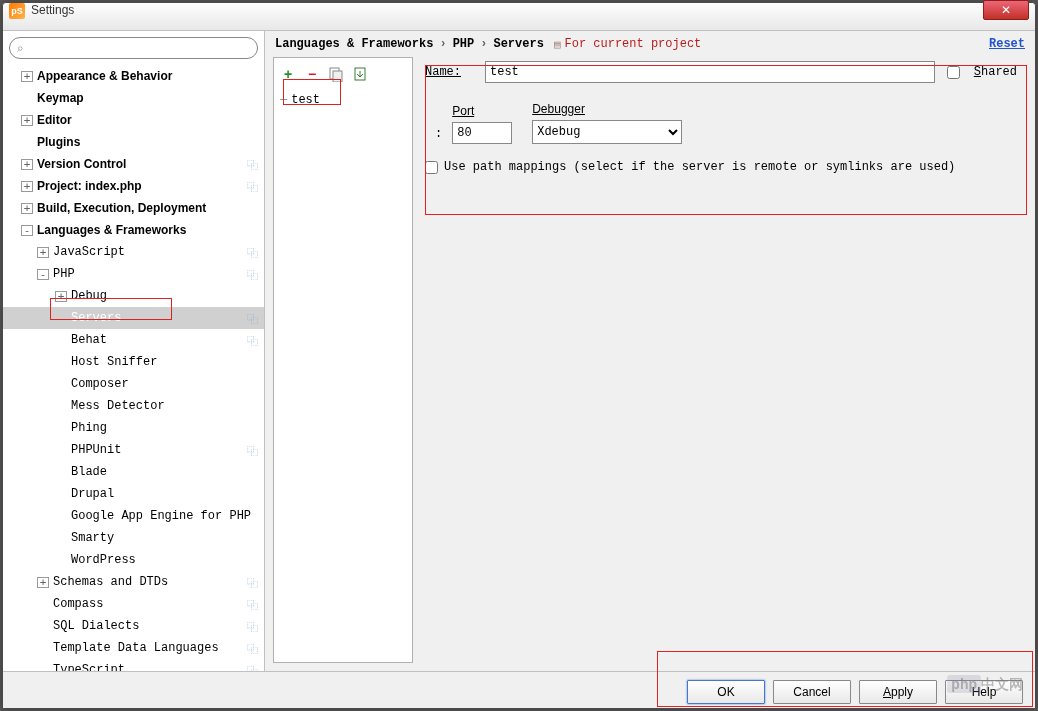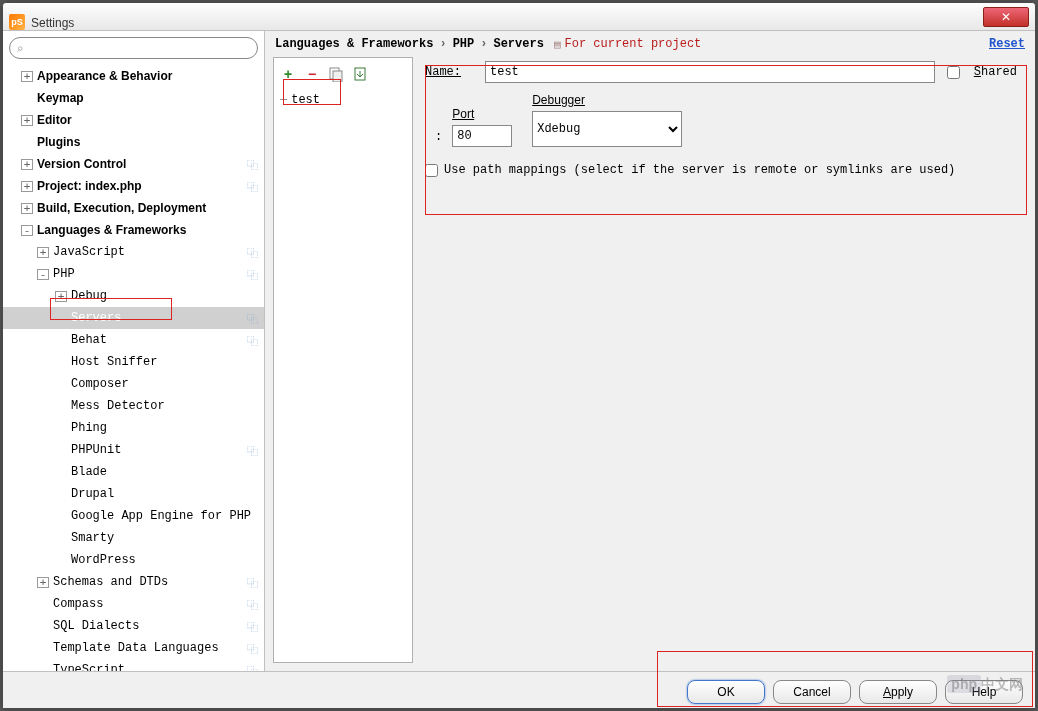--- a/index.html
+++ b/index.html
@@ -1,18 +1,18 @@
 <!DOCTYPE html>
 <html><head>
 <meta charset="utf-8">
 <style>
 * { box-sizing: border-box; margin: 0; padding: 0; }
 body { font-family: "Segoe UI", Tahoma, sans-serif; font-size: 12px; background: #5a5a5a; width: 1038px; height: 711px; overflow: hidden; }
 .window { background: #f0f0f0; border: 1px solid #4a4a4a; width: 1034px; height: 707px; margin: 2px; border-radius: 4px 4px 0 0; position: relative; box-shadow: 0 0 8px rgba(0,0,0,.4); }
-.titlebar { height: 28px; background: linear-gradient(#fdfdfd,#e8e8e8); border-bottom: 1px solid #c0c0c0; display: flex; align-items: flex-end; padding: 0 6px; border-radius: 4px 4px 0 0; }
+.titlebar { height: 28px; background: linear-gradient(#fdfdfd,#e8e8e8); border-bottom: 1px solid #c0c0c0; display: flex; align-items: flex-start; padding: 0 6px; border-radius: 4px 4px 0 0; }
 .titlebar .icon { width: 16px; height: 16px; background: linear-gradient(135deg,#ff7a00,#ffb347); border-radius: 2px; margin-right: 6px; display:flex;align-items:center;justify-content:center;color:#fff;font-size:9px;font-weight:bold;}
 .titlebar .title { font-size: 12px; color: #333; }
 .close-btn { margin-left: auto; width: 46px; height: 20px; background: linear-gradient(#e67,#c23128); border: 1px solid #8a1f1a; border-radius: 2px; color: #fff; display:flex;align-items:center;justify-content:center; font-size:12px; position:relative; top:-3px;}
 .content { display: flex; height: 640px; }
 .sidebar { width: 262px; background: #fff; border-right: 1px solid #c0c0c0; display:flex; flex-direction:column;}
 .search-wrap { padding: 6px; }
 .search { width: 100%; height: 22px; border: 1px solid #b0b0b0; border-radius: 11px; padding: 0 8px 0 24px; background: #fff; font-size:12px; }
 .search-ico { position:absolute; margin-left:8px; margin-top:4px; color:#999; font-size:12px;}
 .tree { overflow-y:auto; flex:1; font-family: Verdana, sans-serif; font-size:12px; user-select:none;}
 .tree-row { display:flex; align-items:center; height:22px; padding-left:6px; cursor:pointer; position:relative;}
@@ -33,38 +33,38 @@
 .main-body{flex:1; display:flex; padding:0 8px 8px 8px; gap:2px;}
 .list-panel{width:140px; background:#fff; border:1px solid #b0b0b0;}
 .toolbar{height:32px; display:flex; align-items:center; padding:0 4px; gap:4px;}
 .tb-btn{width:20px;height:20px;display:flex;align-items:center;justify-content:center;cursor:pointer;font-size:14px;font-weight:bold;}
 .tb-add{color:#2a8a2a;}
 .tb-rem{color:#c23;}
 .tb-copy{color:#888;}
 .list-item{height:20px;display:flex;align-items:center;padding-left:6px;font-family:"Courier New",monospace;font-size:12px;}
 .list-item .dash{color:#888;margin-right:4px;}
 .form-panel{flex:1; background:#f0f0f0; padding:4px 10px;}
-.form-row{display:flex;align-items:center;margin-bottom:10px;}
+.form-row{display:flex;align-items:center;margin-bottom:19px;}
 .form-row label{font-family:"Courier New",monospace;font-size:12px;}
 .name-label{width:60px;text-decoration:underline;}
 input[type=text]{border:1px solid #888;background:#fff;height:22px;padding:0 4px;font-family:"Courier New",monospace;font-size:12px;}
 .name-input{flex:1;}
 .shared-wrap{margin-left:12px;display:flex;align-items:center;gap:14px;}
 .row2{display:flex;gap:0;align-items:flex-end;}
 .col{display:flex;flex-direction:column;gap:4px;}
 .col label{text-decoration:underline;}
 .host-col{width:260px;}
 .port-col{width:60px; }
 .dbg-col{width:150px;}
 .colon{margin:0 10px 3px 10px;font-family:"Courier New",monospace;}
-select{height:36px;border:1px solid #888;background:#fff;font-family:"Courier New",monospace;font-size:12px;width:100%;}
+select{height:24px;border:1px solid #888;background:#fff;font-family:"Courier New",monospace;font-size:12px;width:100%;}
 .pathmap{margin-top:16px;display:flex;align-items:center;gap:6px;}
 .pathmap label{font-family:"Courier New",monospace;font-size:12px;}
 .footer{height:40px;border-top:1px solid #c0c0c0;display:flex;align-items:center;justify-content:flex-end;padding:0 12px;gap:8px;}
-.btn{min-width:78px;height:24px;border:1px solid #888;background:linear-gradient(#fff,#e8e8e8);font-size:12px;cursor:pointer;border-radius:8px;}
+.btn{min-width:78px;height:24px;border:1px solid #888;background:linear-gradient(#fff,#e8e8e8);font-size:12px;cursor:pointer;border-radius:1px;}
 .btn.default{border:1px solid #4477cc;box-shadow:0 0 2px #4477cc;}
 .btn u{text-decoration:underline;}
 .watermark{position:absolute;right:12px;bottom:14px;font-size:14px;color:rgba(120,120,120,.5);font-weight:bold;pointer-events:none;}
 .watermark .php{background:rgba(120,120,150,.2);padding:1px 4px;border-radius:3px;}
 </style>
 </head>
 <body>
 
 <div class="window">
   <div class="titlebar">

